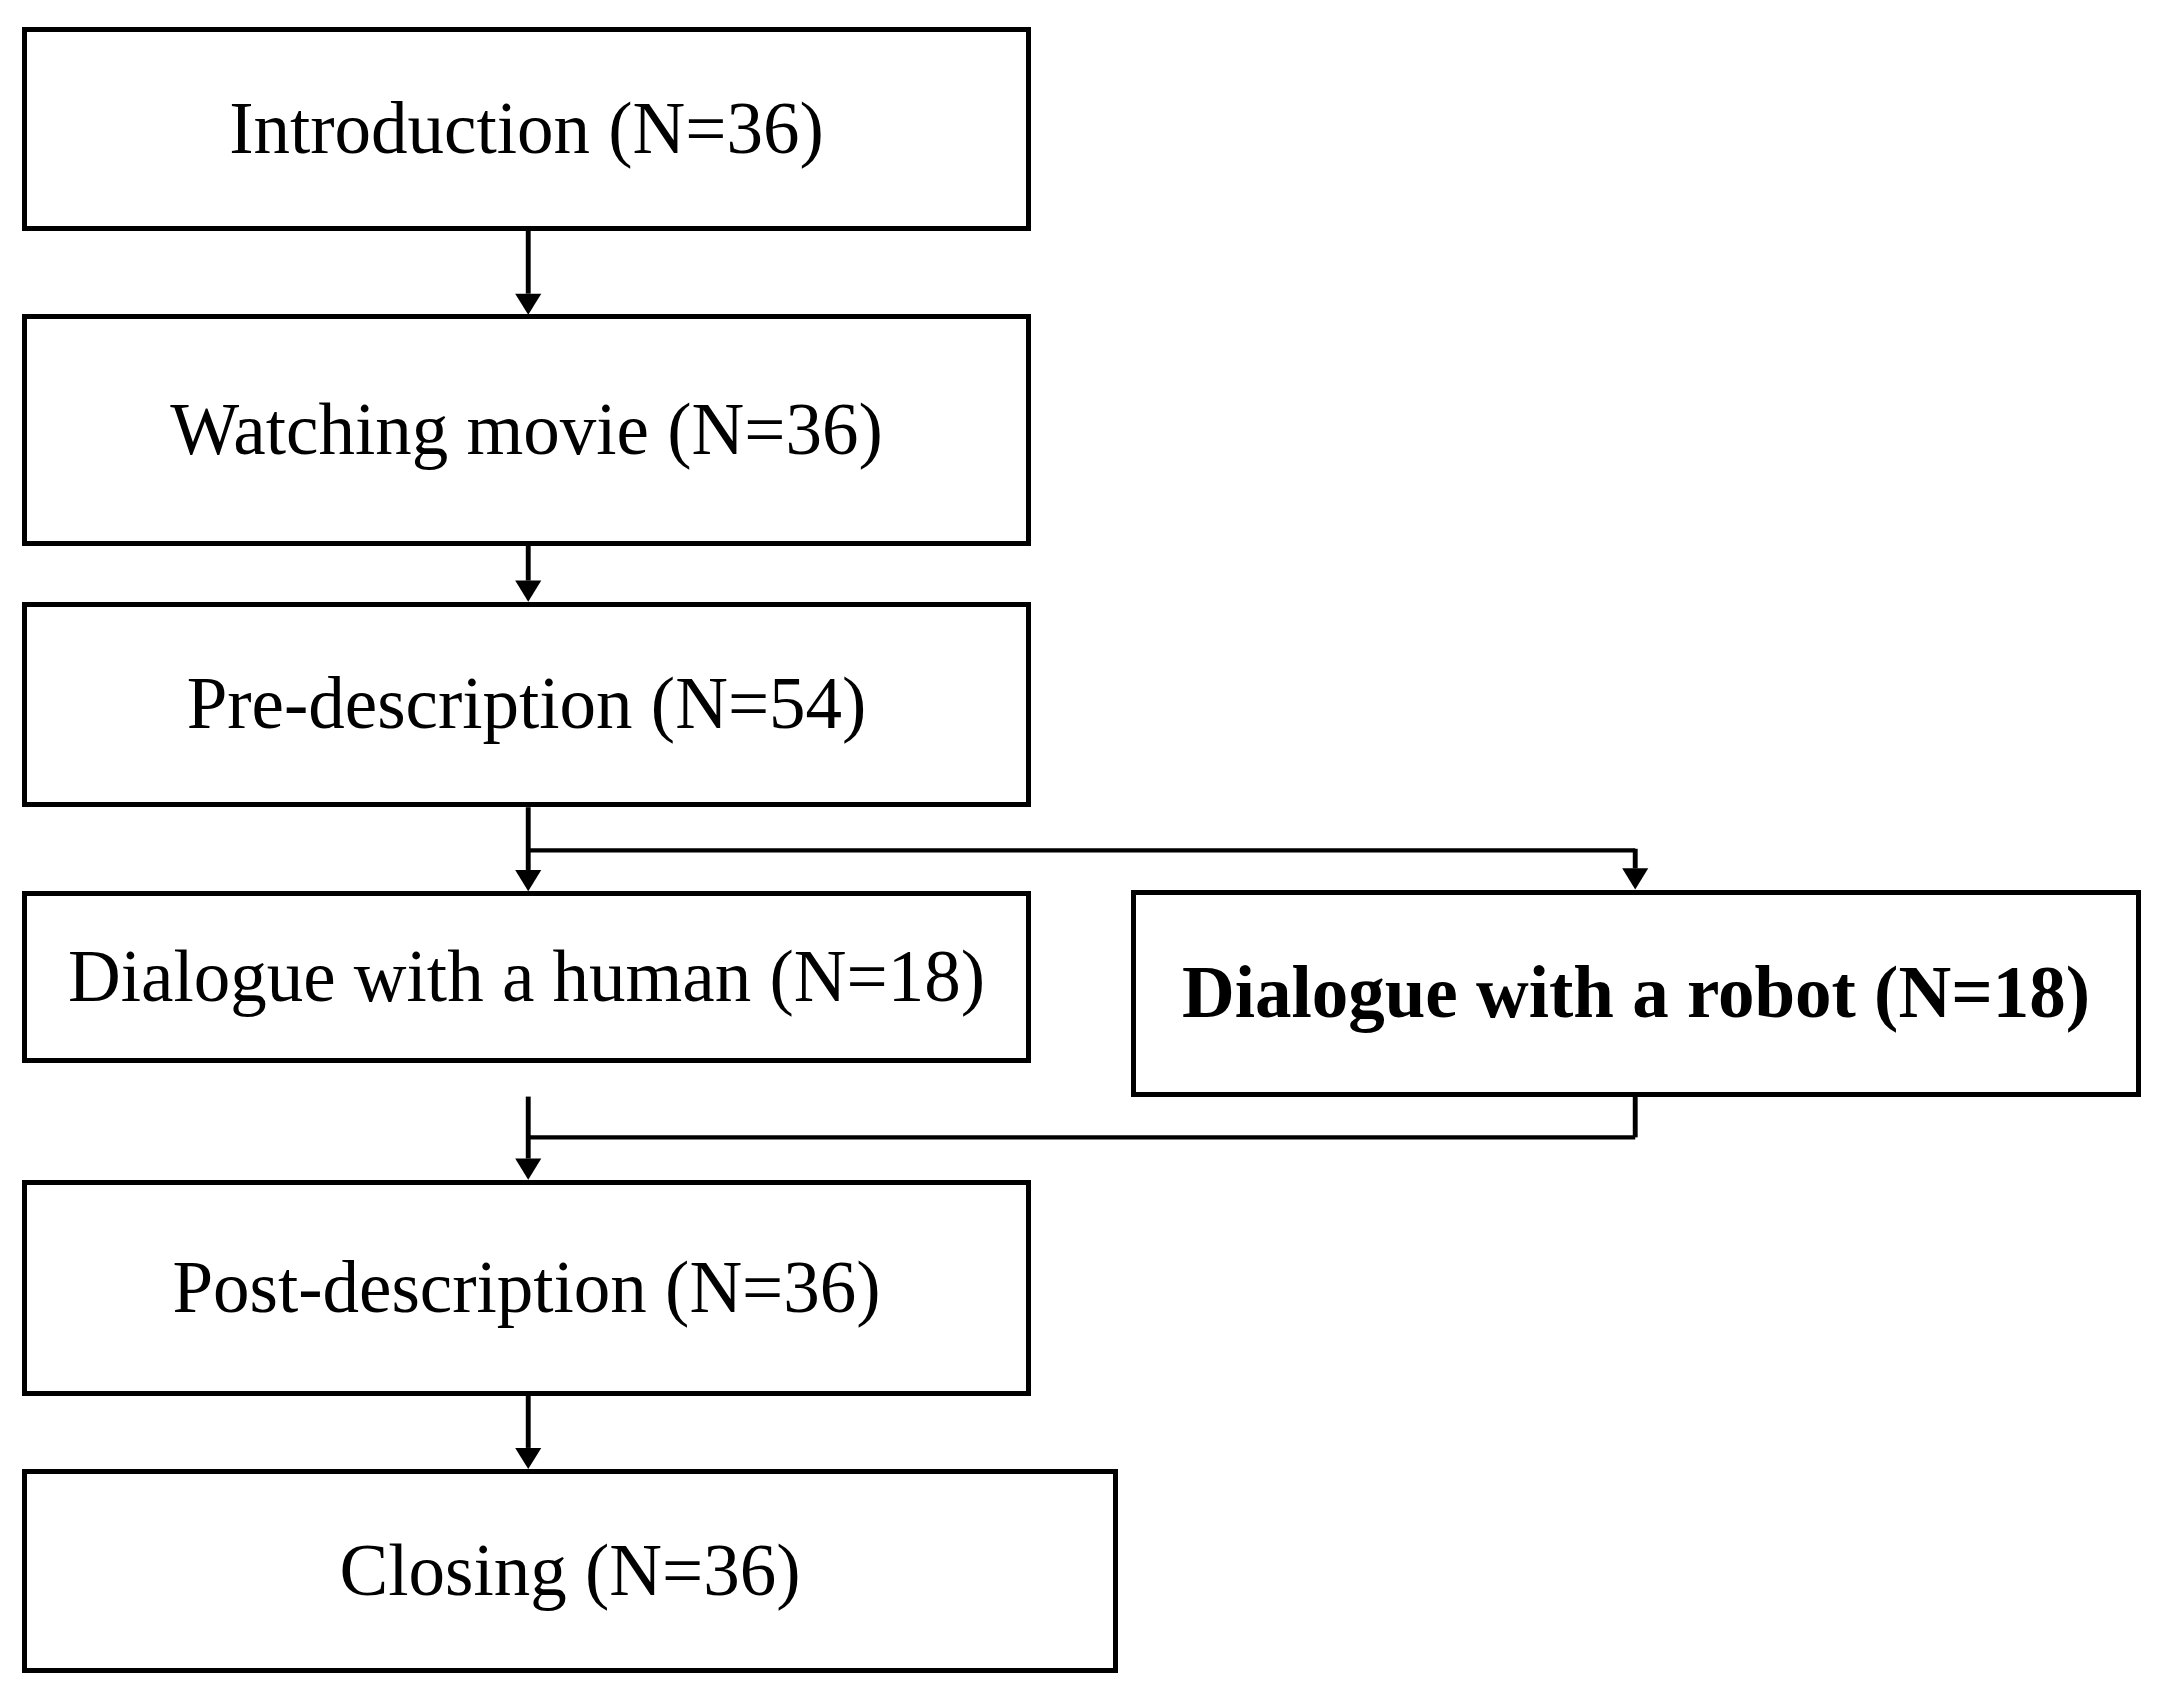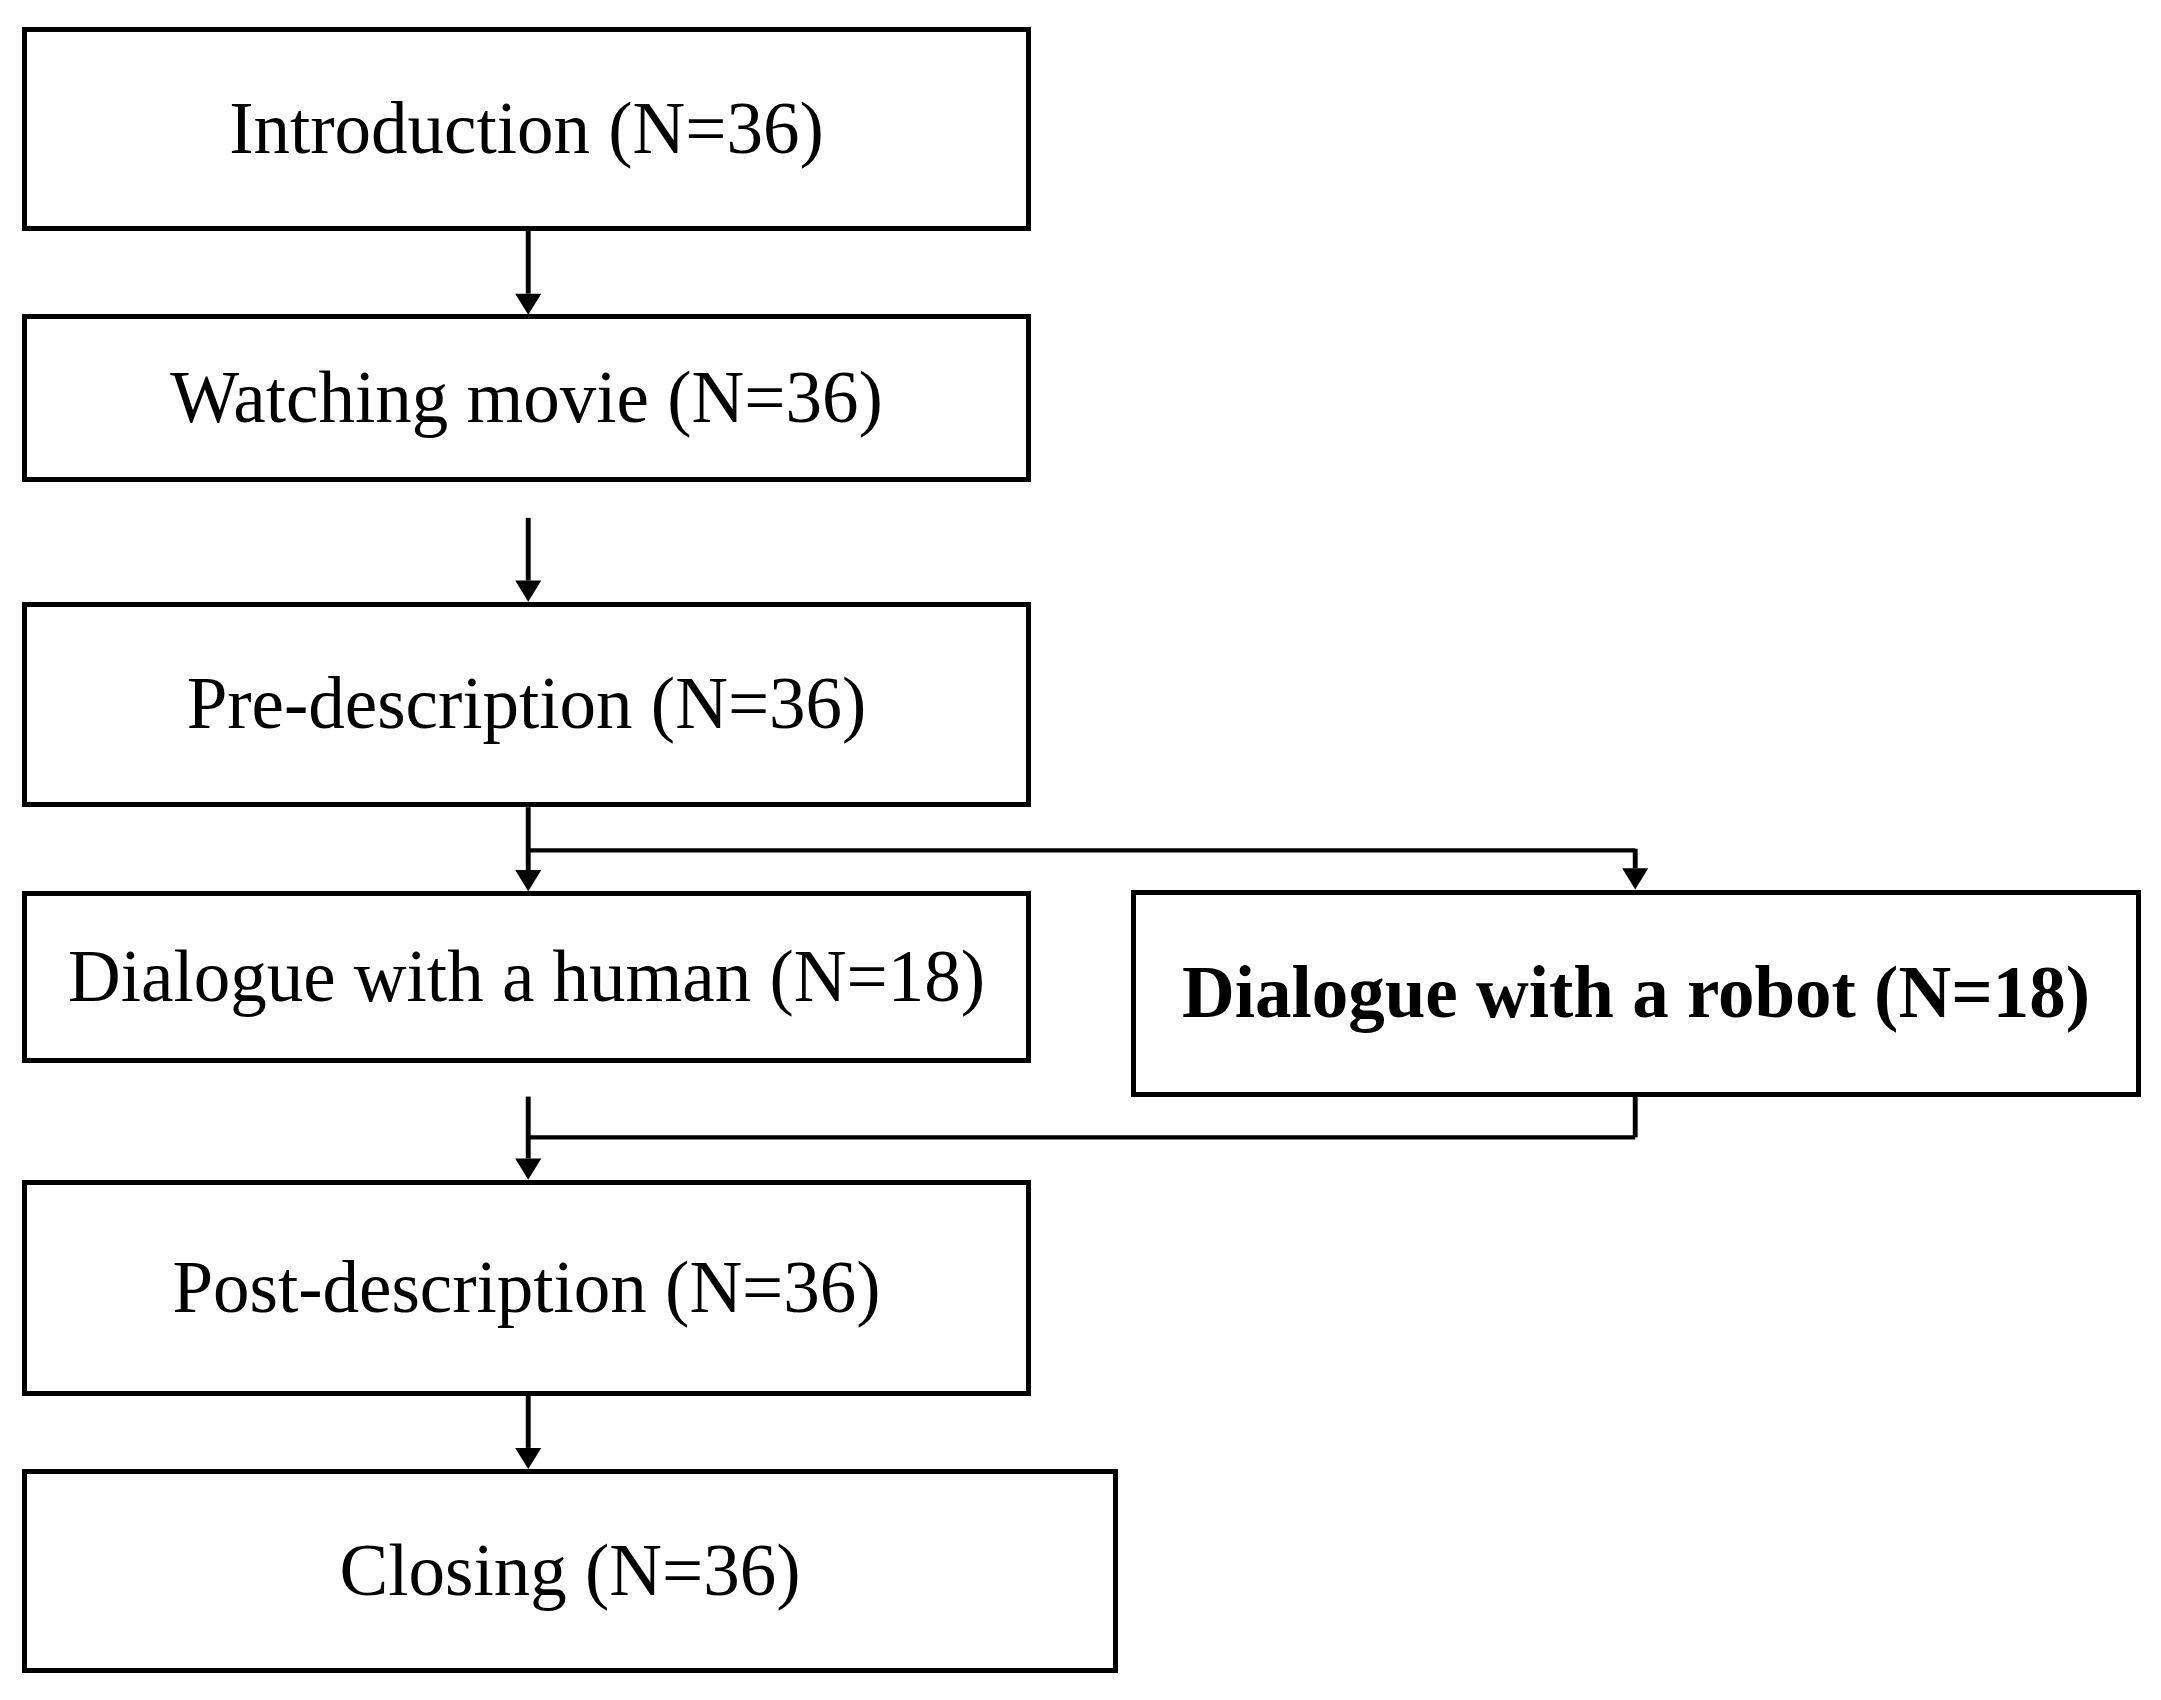--- a/index.html
+++ b/index.html
@@ -24,21 +24,21 @@
     align-items: center;
     justify-content: center;
     text-align: center;
     font-size: 73px;
     line-height: 1.1;
     color: #000000;
     white-space: nowrap;
   }
   
   .node-introduction  { left: 22px;   top: 27px;   width: 1009px; height: 204px; }
-  .node-watching      { left: 22px;   top: 314px;  width: 1009px; height: 168px; }
+  .node-watching      { left: 22px;   top: 314px;  width: 1009px; height: 232px; }
   .node-pre           { left: 22px;   top: 602px;  width: 1009px; height: 205px; }
   .node-human         { left: 22px;   top: 891px; width: 1009px; height: 172px; }
   .node-robot         { left: 1131px; top: 890px; width: 1010px; height: 207px; font-weight: bold; }
   .node-post          { left: 22px;   top: 1180px; width: 1009px; height: 216px; }
   .node-closing       { left: 22px;   top: 1469px; width: 1096px; height: 204px; }
   .connectors {
     position: absolute;
     left: 0; top: 0;
     width: 2161px;
     height: 1700px;
@@ -91,21 +91,21 @@
 
   <div class="node node-introduction">
     <span>Introduction (N=36)</span>
   </div>
 
   <div class="node node-watching">
     <span>Watching movie (N=36)</span>
   </div>
 
   <div class="node node-pre">
-    <span>Pre-description (N=36)</span>
+    <span>Pre-description (N=54)</span>
   </div>
 
   <div class="node node-human">
     <span>Dialogue with a human (N=18)</span>
   </div>
 
   <div class="node node-robot">
     <span>Dialogue with a robot (N=18)</span>
   </div>
 

